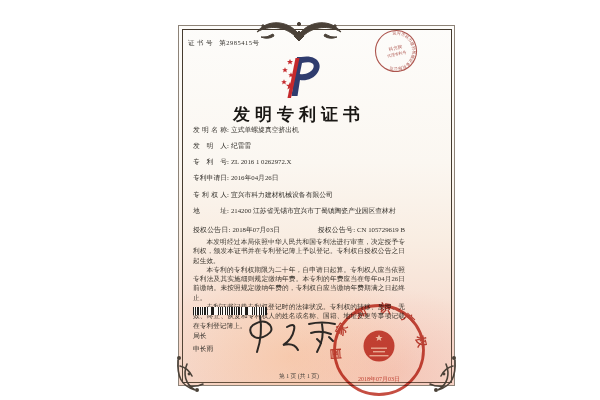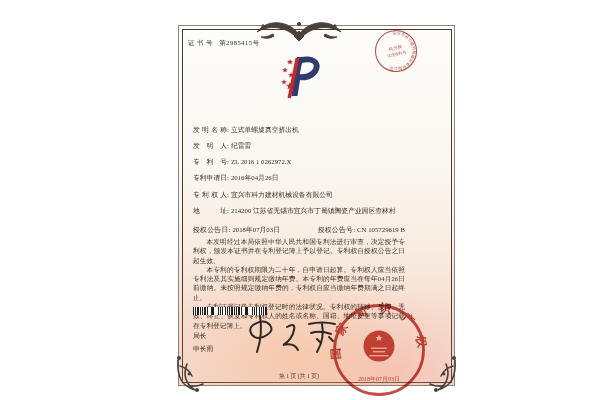--- a/index.html
+++ b/index.html
@@ -122,20 +122,21 @@
             <path id="cstampring" d="M23 6.5 A16.5 16.5 0 1 1 22.99 6.5"></path>
           </defs>
         <text font-size="4.1" fill="#9c322a" font-family="Liberation Serif,serif">
           <textPath href="#cstampring">宜兴市科力建材机械设备有限公司</textPath>
         </text>
         <text x="23" y="21.5" text-anchor="middle" font-size="4.6" fill="#9c322a" font-family="Liberation Serif,serif">科力牌</text>
         <text x="23" y="27.5" text-anchor="middle" font-size="3.9" fill="#9c322a" font-family="Liberation Serif,serif">代理专利号</text>
       </g>
     </svg>
 
+    <div class="title">发明专利证书</div>
 
     <div class="content">
 
       <div class="frow" style="top:100px">
         <span class="lbl">发明名称</span><span class="colon">:</span><span class="val">立式单螺旋真空挤出机</span>
       </div>
       <div class="frow" style="top:116px">
         <span class="lbl">发明人</span><span class="colon">:</span><span class="val">纪雷雷</span>
       </div>
       <div class="frow" style="top:132px">

